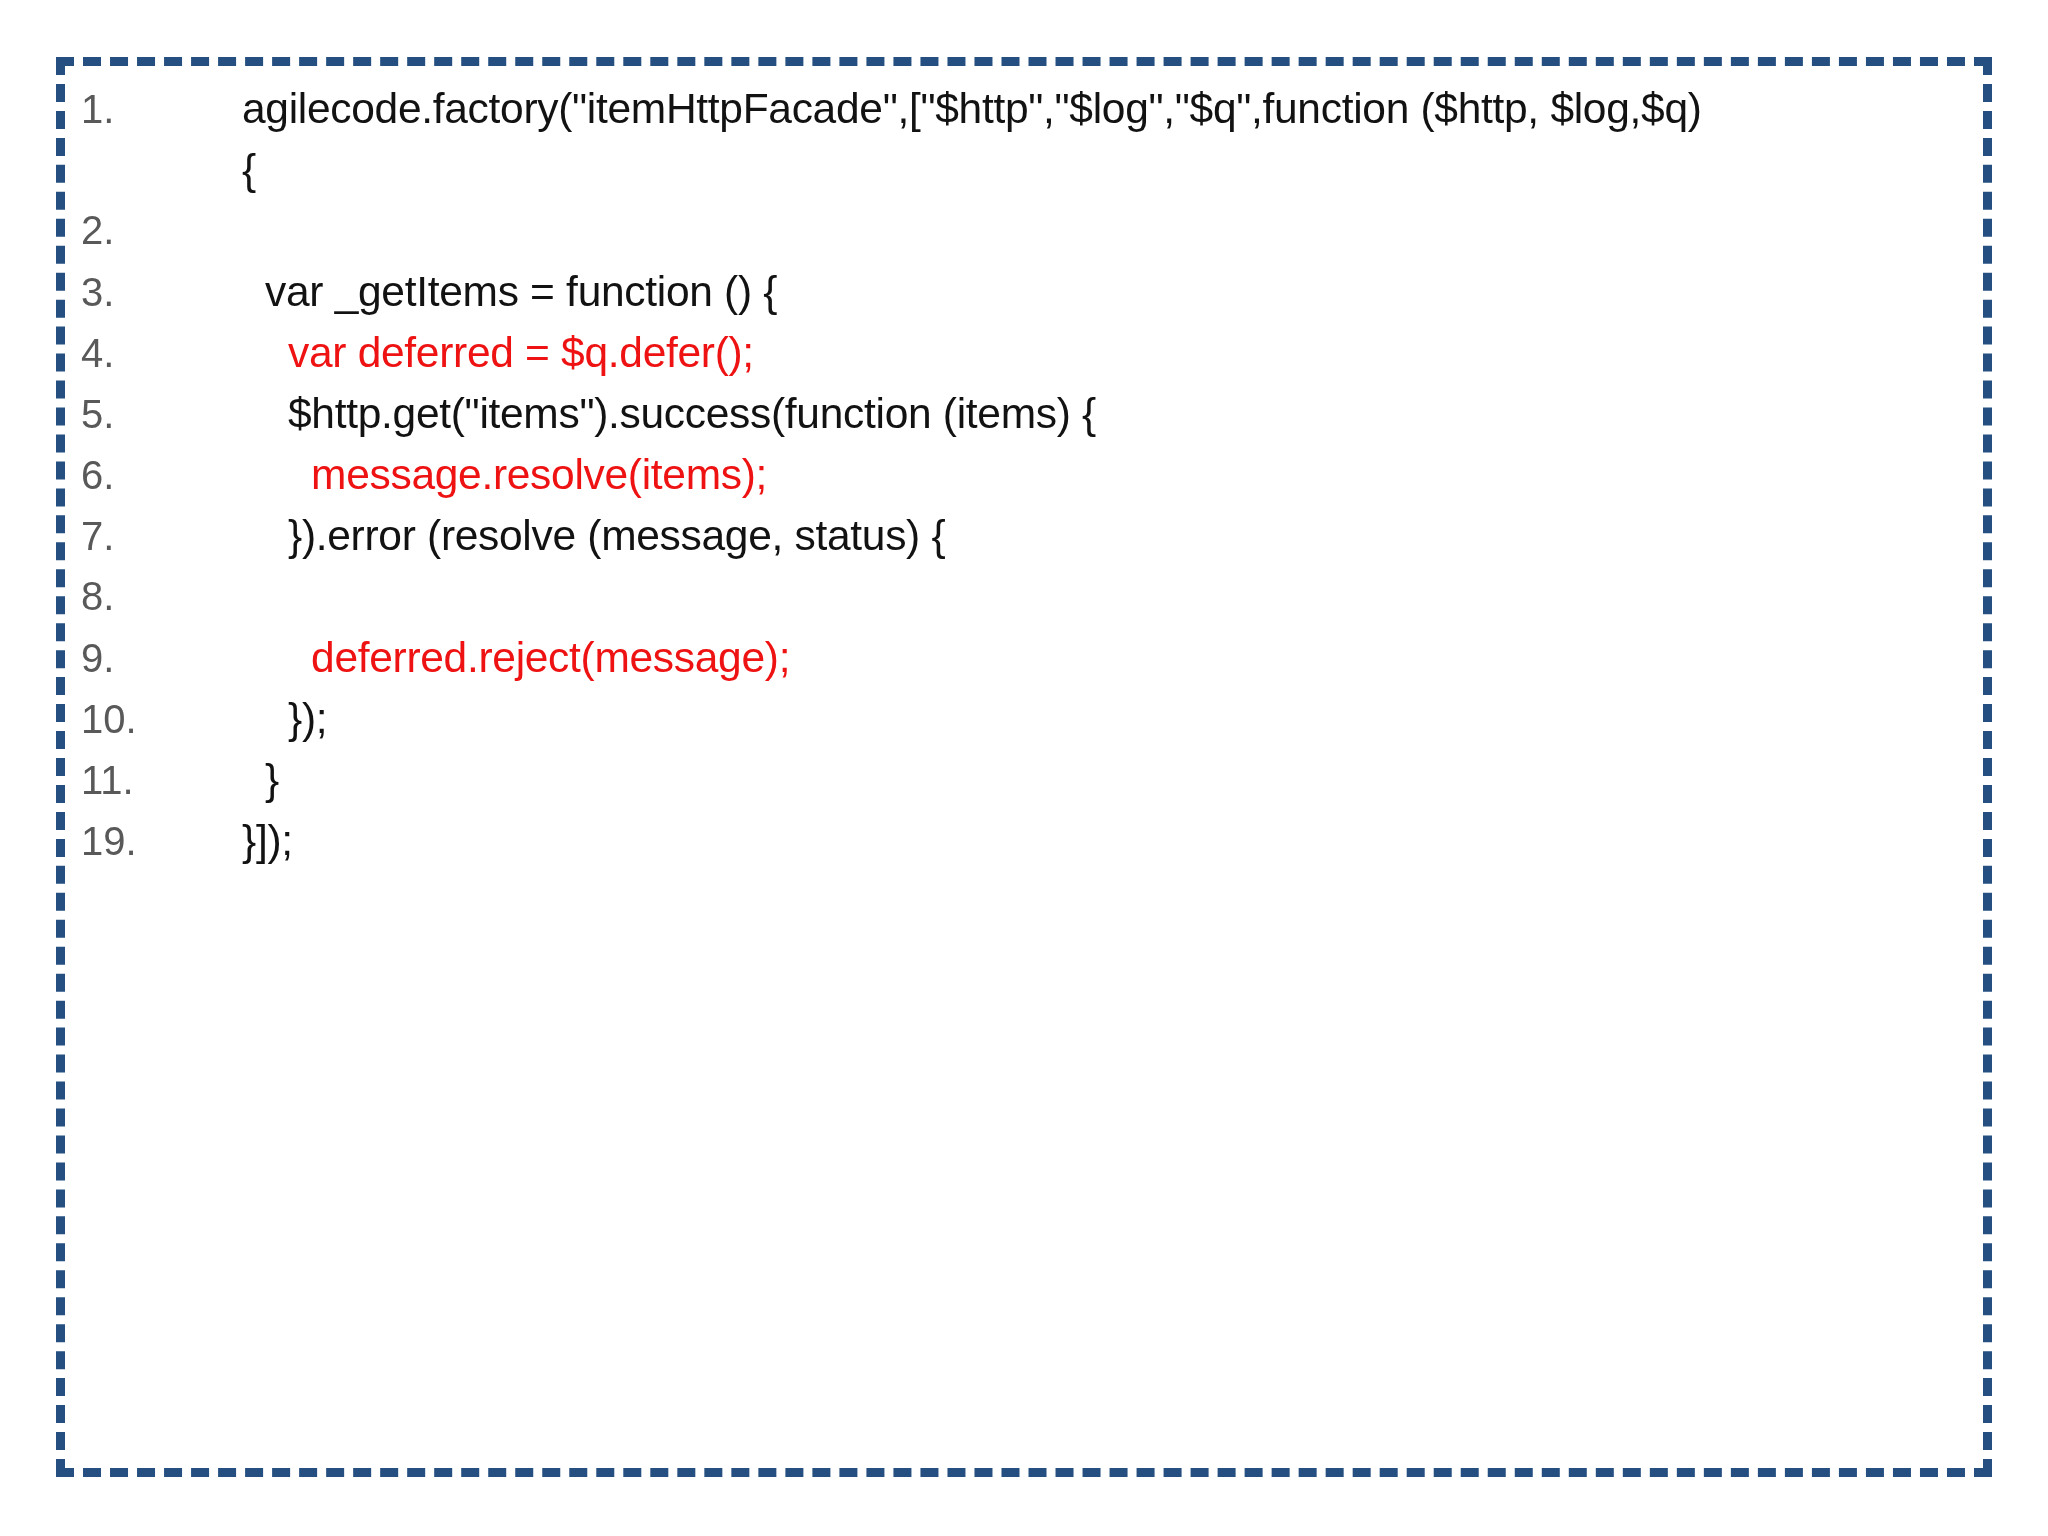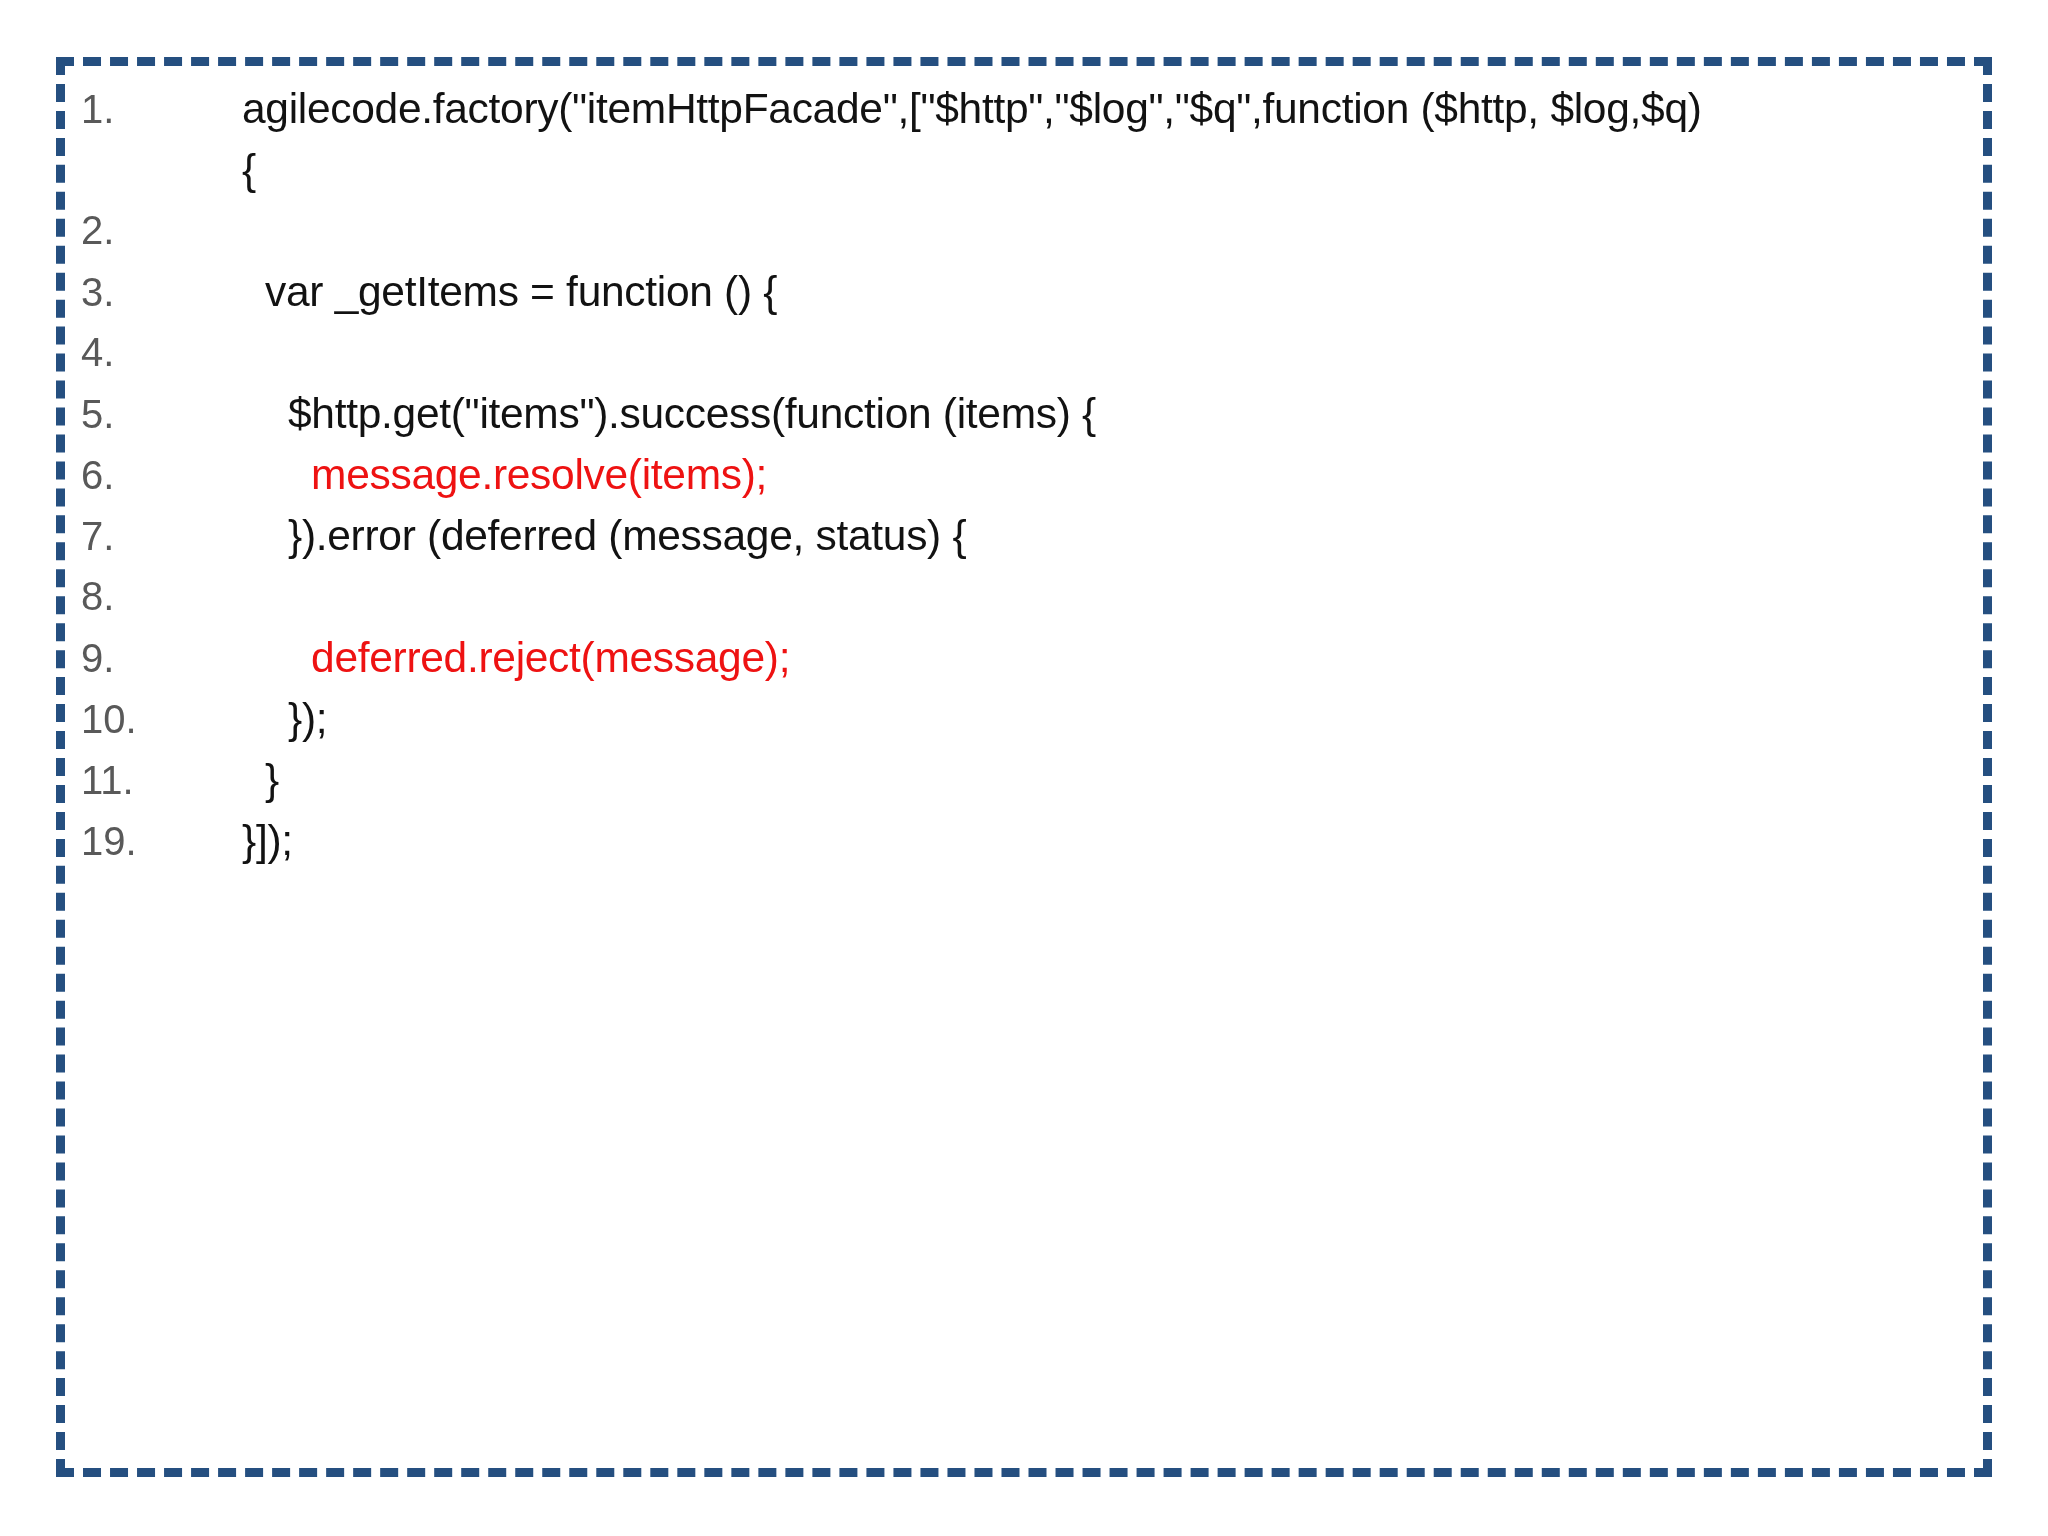--- a/index.html
+++ b/index.html
@@ -80,35 +80,36 @@
     <span class="line-text black"></span>
   </div>
 
   <div class="code-line">
     <span class="line-number">3.</span>
     <span class="line-text black">  var _getItems = function () {</span>
   </div>
 
   <div class="code-line">
     <span class="line-number">4.</span>
+    <span class="line-text red">    var deferred = $q.defer();</span>
   </div>
 
   <div class="code-line">
     <span class="line-number">5.</span>
     <span class="line-text black">    $http.get("items").success(function (items) {</span>
   </div>
 
   <div class="code-line">
     <span class="line-number">6.</span>
     <span class="line-text red">      message.resolve(items);</span>
   </div>
 
   <div class="code-line">
     <span class="line-number">7.</span>
-    <span class="line-text black">    }).error (deferred (message, status) {</span>
+    <span class="line-text black">    }).error (resolve (message, status) {</span>
   </div>
 
   <div class="code-line">
     <span class="line-number">8.</span>
   </div>
 
   <div class="code-line">
     <span class="line-number">9.</span>
     <span class="line-text red">      deferred.reject(message);</span>
   </div>

